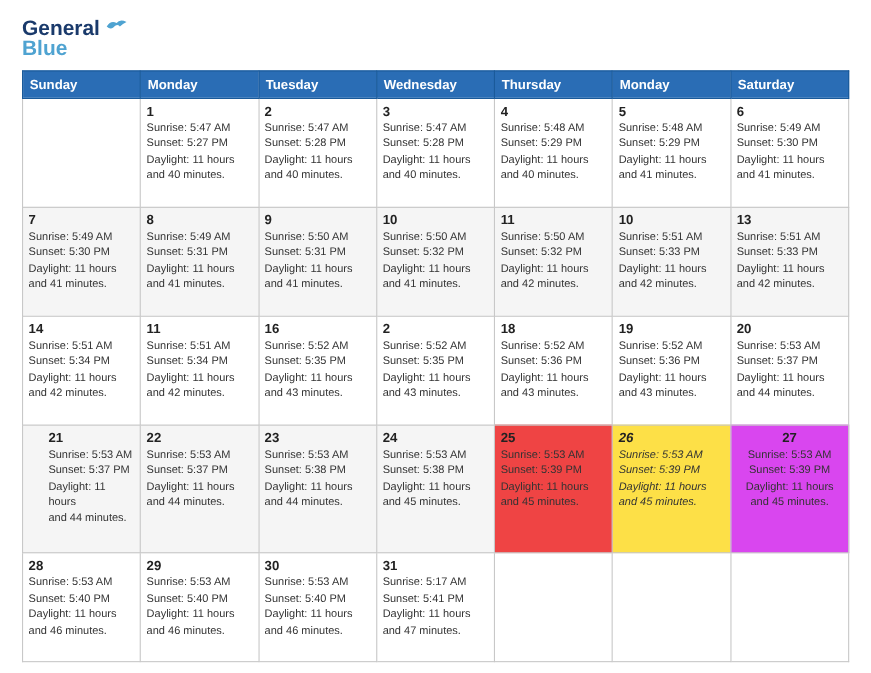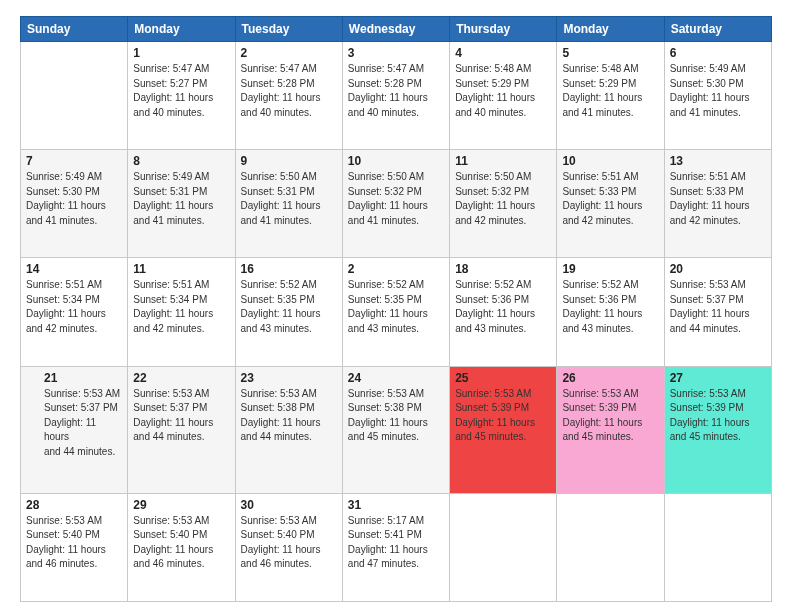--- a/index.html
+++ b/index.html
@@ -84,20 +84,37 @@
     }
     table {
       width: 100%;
       border-collapse: collapse;
     }
   </style>
 </head>
 <body>
 
 <div class="page">
+  <div class="header">
+    <div class="logo">
+      <div style="display:flex; align-items:center; gap:2px;">
+        <div style="font-size:19px; font-weight:bold; color:#1a3a6b; line-height:1.15;">
+          <span style="color:#1a3a6b;">General</span>
+        </div>
+        <svg width="22" height="16" viewBox="0 0 22 16" style="margin-left:2px; margin-top:-6px;">
+          <path d="M2,8 Q6,2 11,5 Q14,1 20,4 Q16,6 14,8 Q11,5 8,9 Q5,11 2,8Z" fill="#4fa3d1"></path>
+        </svg>
+      </div>
+      <div style="font-size:19px; font-weight:bold; color:#4fa3d1; margin-top:-4px;">Blue</div>
+    </div>
+    <div class="title-section">
+      <div class="month-title"></div>
+      <div class="location"></div>
+    </div>
+  </div>
 
   <table class="calendar">
     <thead>
       <tr>
       <th>Sunday</th>
           <th>Monday</th>
           <th>Tuesday</th>
           <th>Wednesday</th>
           <th>Thursday</th>
           <th>Monday</th>
@@ -281,28 +298,28 @@
 Daylight: 11 hours
 and 45 minutes.</div>
           </td>
           <td style="background: #ef4444;">
             <div class="day-num">25</div>
             <div class="day-info" style="white-space: pre-line;">Sunrise: 5:53 AM
 Sunset: 5:39 PM
 Daylight: 11 hours
 and 45 minutes.</div>
           </td>
-          <td style="background: #f9a8d4;">
+          <td style="background: #fde047; font-style: italic;">
             <div class="day-num">26</div>
             <div class="day-info" style="white-space: pre-line;">Sunrise: 5:53 AM
 Sunset: 5:39 PM
 Daylight: 11 hours
 and 45 minutes.</div>
           </td>
-          <td style="background: #5eead4;">
+          <td style="background: #d946ef; text-align: center;">
             <div class="day-num">27</div>
             <div class="day-info" style="white-space: pre-line;">Sunrise: 5:53 AM
 Sunset: 5:39 PM
 Daylight: 11 hours
 and 45 minutes.</div>
           </td>
         </tr>
         <tr>
           <td>
             <div class="day-num">28</div>

